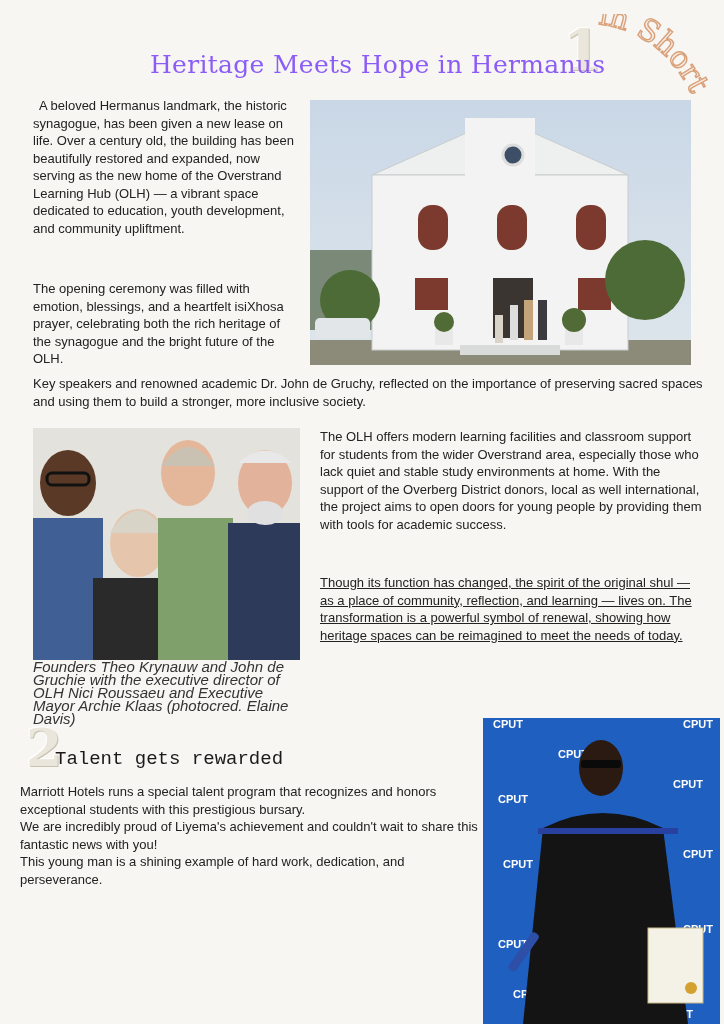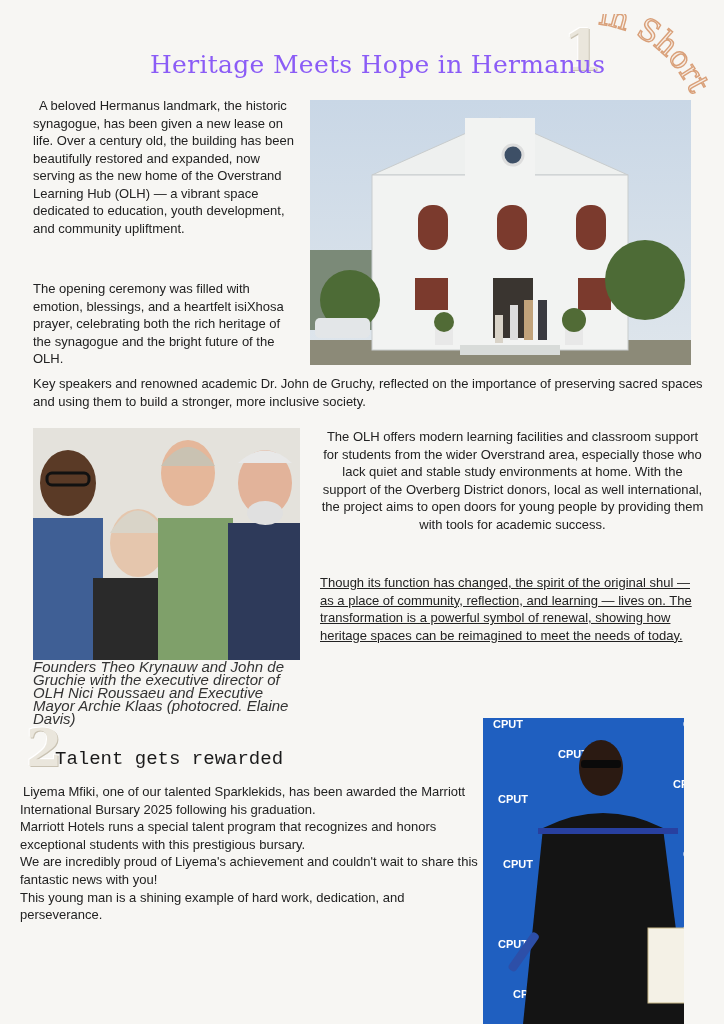--- a/index.html
+++ b/index.html
@@ -22,28 +22,28 @@
     color: #eae6dc; text-shadow: 1px 1px 0 #c9c2b2, -1px -1px 0 #fff;
   }
   .badge1 { left: 563px; top: 20px; font-size: 56px; line-height: 60px; }
   .inshort {
     left: 588px; top: 14px; width: 130px; height: 125px;
   }
   .p { font-size: 13px; line-height: 17.5px; color: #222; }
   .p1 { left: 33px; top: 97px; width: 268px; }
   .p2 { left: 33px; top: 280px; width: 268px; }
   .p3 { left: 33px; top: 375px; width: 680px; }
-  .p4 { left: 320px; top: 428px; width: 385px; text-align: center; }
+  .p4 { left: 320px; top: 428px; width: 385px; }
   .p5 { left: 320px; top: 574px; width: 385px; text-decoration: underline; }
   .photo {
     overflow: hidden;
   }
   .photo1 { left: 310px; top: 100px; width: 381px; height: 265px; }
   .photo2 { left: 33px; top: 428px; width: 267px; height: 232px; }
-  .photo3 { left: 483px; top: 718px; width: 201px; height: 306px; }
+  .photo3 { left: 483px; top: 718px; width: 237px; height: 306px; }
   .caption {
     left: 33px; top: 660px; width: 275px;
     font-size: 15px; line-height: 13px; font-style: italic; color: #333;
   }
   .badge2 { left: 26px; top: 720px; font-size: 52px; line-height: 56px; }
   .title2 {
     left: 55px; top: 748px;
     font-family: Liberation Mono, monospace; font-size: 19px; color: #1a1a1a;
     white-space: nowrap;
   }
@@ -127,21 +127,20 @@
 
 <div class="abs p p4">The OLH offers modern learning facilities and classroom support for students from the wider Overstrand area, especially those who lack quiet and stable study environments at home. With the support of the Overberg District donors, local as well international, the project aims to open doors for young people by providing them with tools for academic success.</div>
 <div class="abs p p5">Though its function has changed, the spirit of the original shul — as a place of community, reflection, and learning — lives on. The transformation is a powerful symbol of renewal, showing how heritage spaces can be reimagined to meet the needs of today.</div>
 
 <div class="abs caption">Founders Theo Krynauw and John de Gruchie with the executive director of OLH Nici Roussaeu and Executive Mayor Archie Klaas (photocred. Elaine Davis)</div>
 
 <div class="abs badge-num badge2">2</div>
 <div class="abs title2">Talent gets rewarded</div>
 
 <div class="abs p6">
-  <div style="text-indent:3px">Liyema Mfiki, one of our talented Sparklekids, has been awarded the Marriott International Bursary 2025 following his graduation.</div>
   <div>Marriott Hotels runs a special talent program that recognizes and honors exceptional students with this prestigious bursary.</div>
   <div>We are incredibly proud of Liyema's achievement and couldn't wait to share this fantastic news with you!</div>
   <div>This young man is a shining example of hard work, dedication, and perseverance.</div>
 </div>
 
 <div class="abs photo photo3">
   <svg width="241" height="306" viewBox="0 0 241 306" id="gradsvg">
     <rect width="241" height="306" fill="#1f5fc0"></rect>
     <g id="banner-texts" fill="#ffffff" font-family="Liberation Sans, sans-serif" font-weight="bold" font-size="11">
         <text x="10" y="10">CPUT</text>

